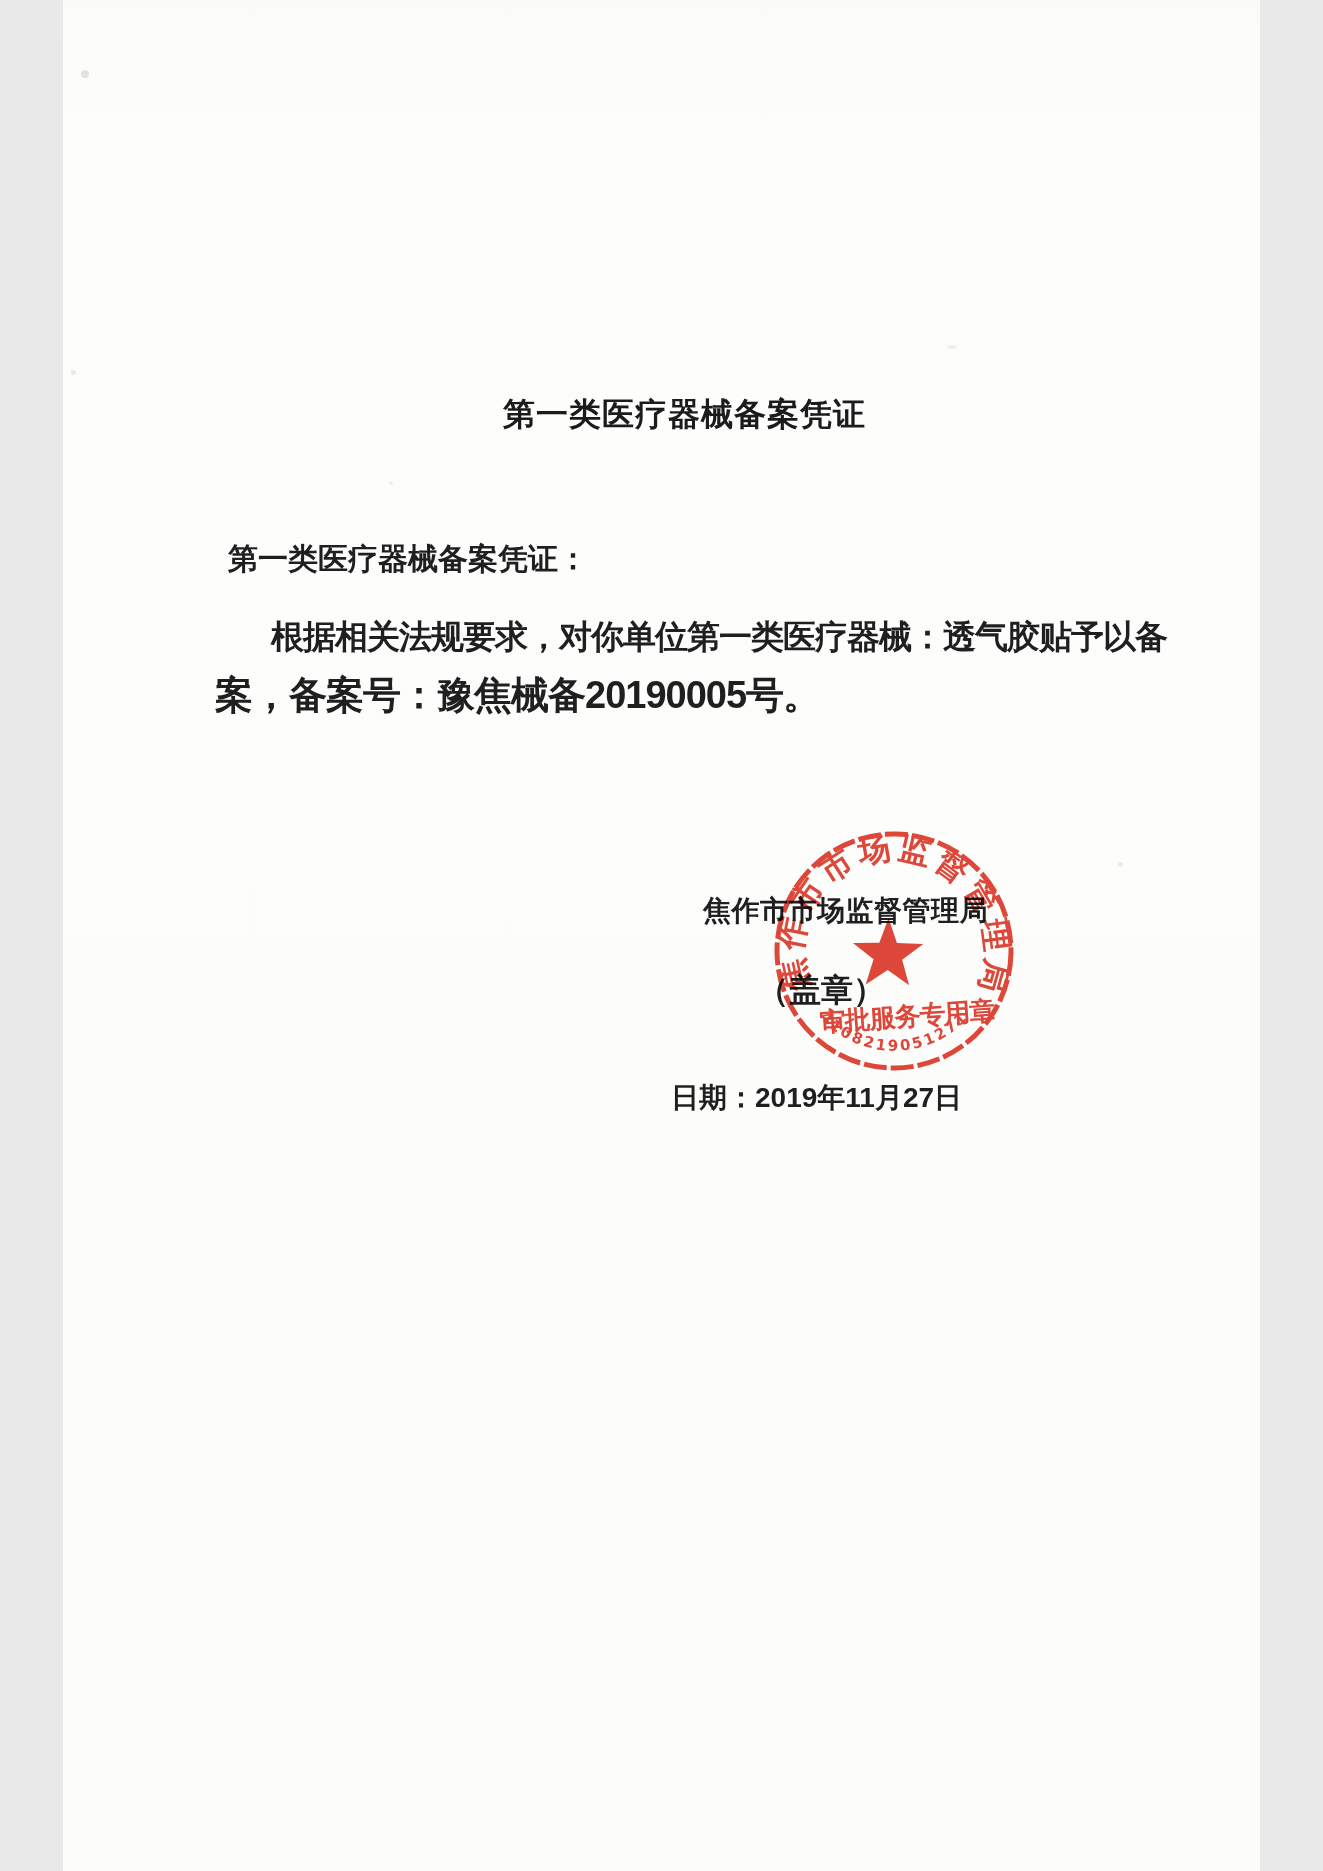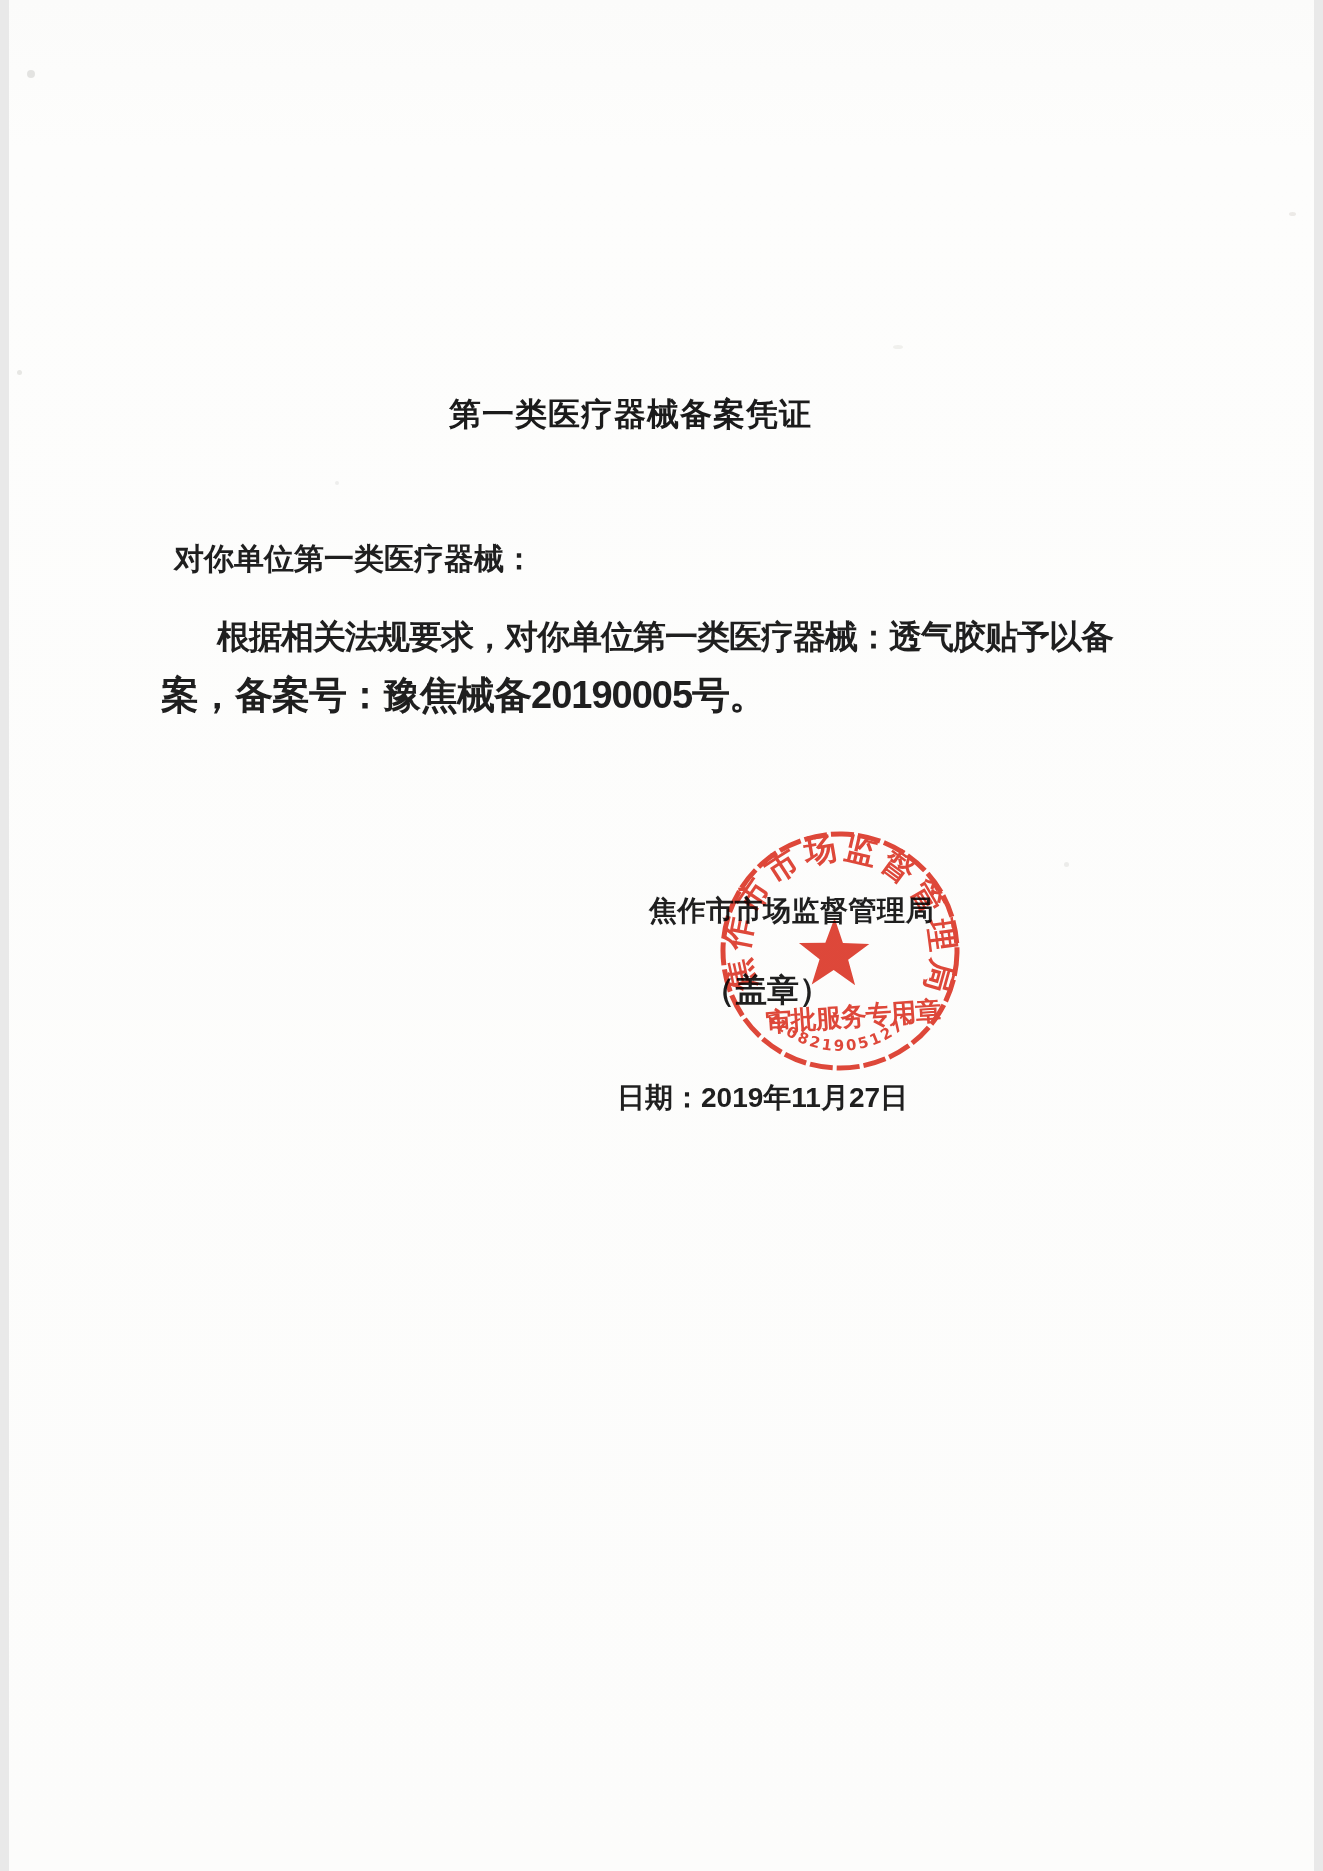--- a/index.html
+++ b/index.html
@@ -1,18 +1,18 @@
 <!DOCTYPE html>
 <html><head>
 <meta charset="utf-8">
 <style>
   html,body{margin:0;padding:0;background:#e9e9e9;}
   .page{
     position:relative;
-    width:1305px;height:1871px;
+    width:1197px;height:1871px;
     margin:0 auto;
     background:linear-gradient(180deg,#fbfbfa 0%, #fdfdfc 8%, #fcfcfb 100%);
     overflow:hidden;
     font-family:"Liberation Sans","DejaVu Sans",sans-serif;
     color:#1f1f1f;
   }
   .txt{position:absolute;white-space:nowrap;line-height:1;font-weight:600;letter-spacing:1px;}
   .doc-title{left:440px;top:398px;font-size:32px;font-weight:700;letter-spacing:1px;color:#1b1b1b;}
   .recipient{left:165px;top:544px;font-size:30px;letter-spacing:0;}
   .body-l1{left:208px;top:620px;font-size:33px;letter-spacing:-1px;}
@@ -49,21 +49,21 @@
   .s5{left:884px;top:345px;width:10px;height:4px;background:#f0f0ed;}
   .s6{left:1055px;top:862px;width:5px;height:5px;background:#ececea;}
 </style>
 </head>
 <body>
 
 <div class="page">
 
   <div class="txt doc-title">第一类医疗器械备案凭证</div>
 
-  <div class="txt recipient">对你单位第一类医疗器械：</div>
+  <div class="txt recipient">第一类医疗器械备案凭证：</div>
 
   <div class="txt body-l1">根据相关法规要求，对你单位第一类医疗器械：透气胶贴予以备</div>
   <div class="txt body-l2">案，备案号：豫焦械备20190005号。</div>
 
   <div class="txt issuer">焦作市市场监督管理局</div>
   <div class="txt seal-note">（盖章）</div>
   <div class="txt date-line">日期：2019年11月27日</div>
 
   <svg class="stamp" viewBox="0 0 250 250" xmlns="http://www.w3.org/2000/svg">
     <defs>

